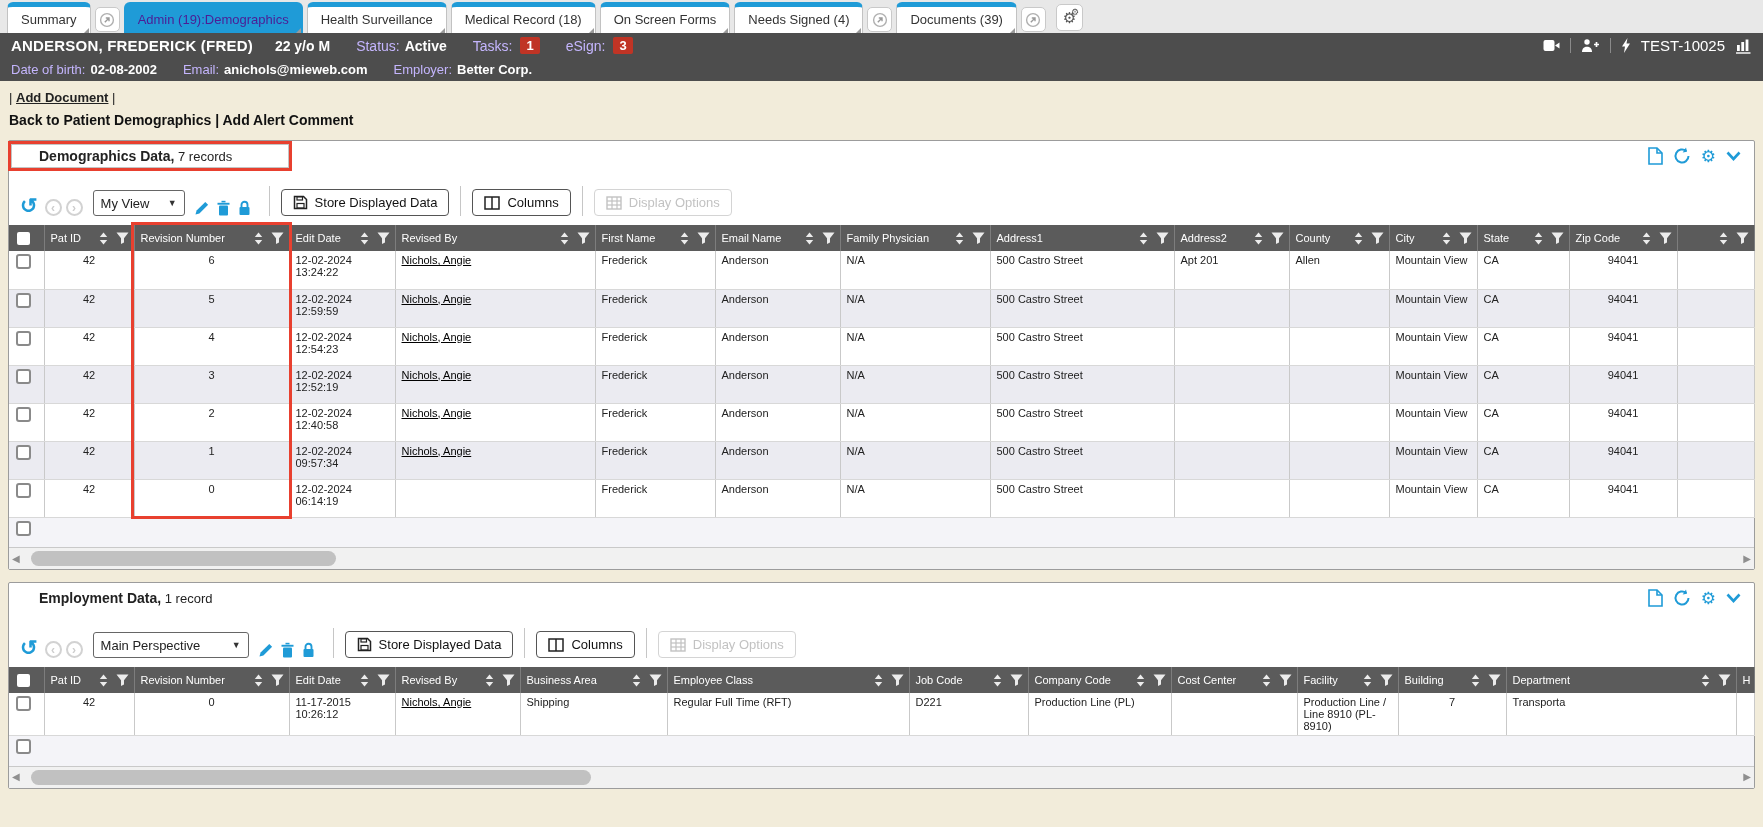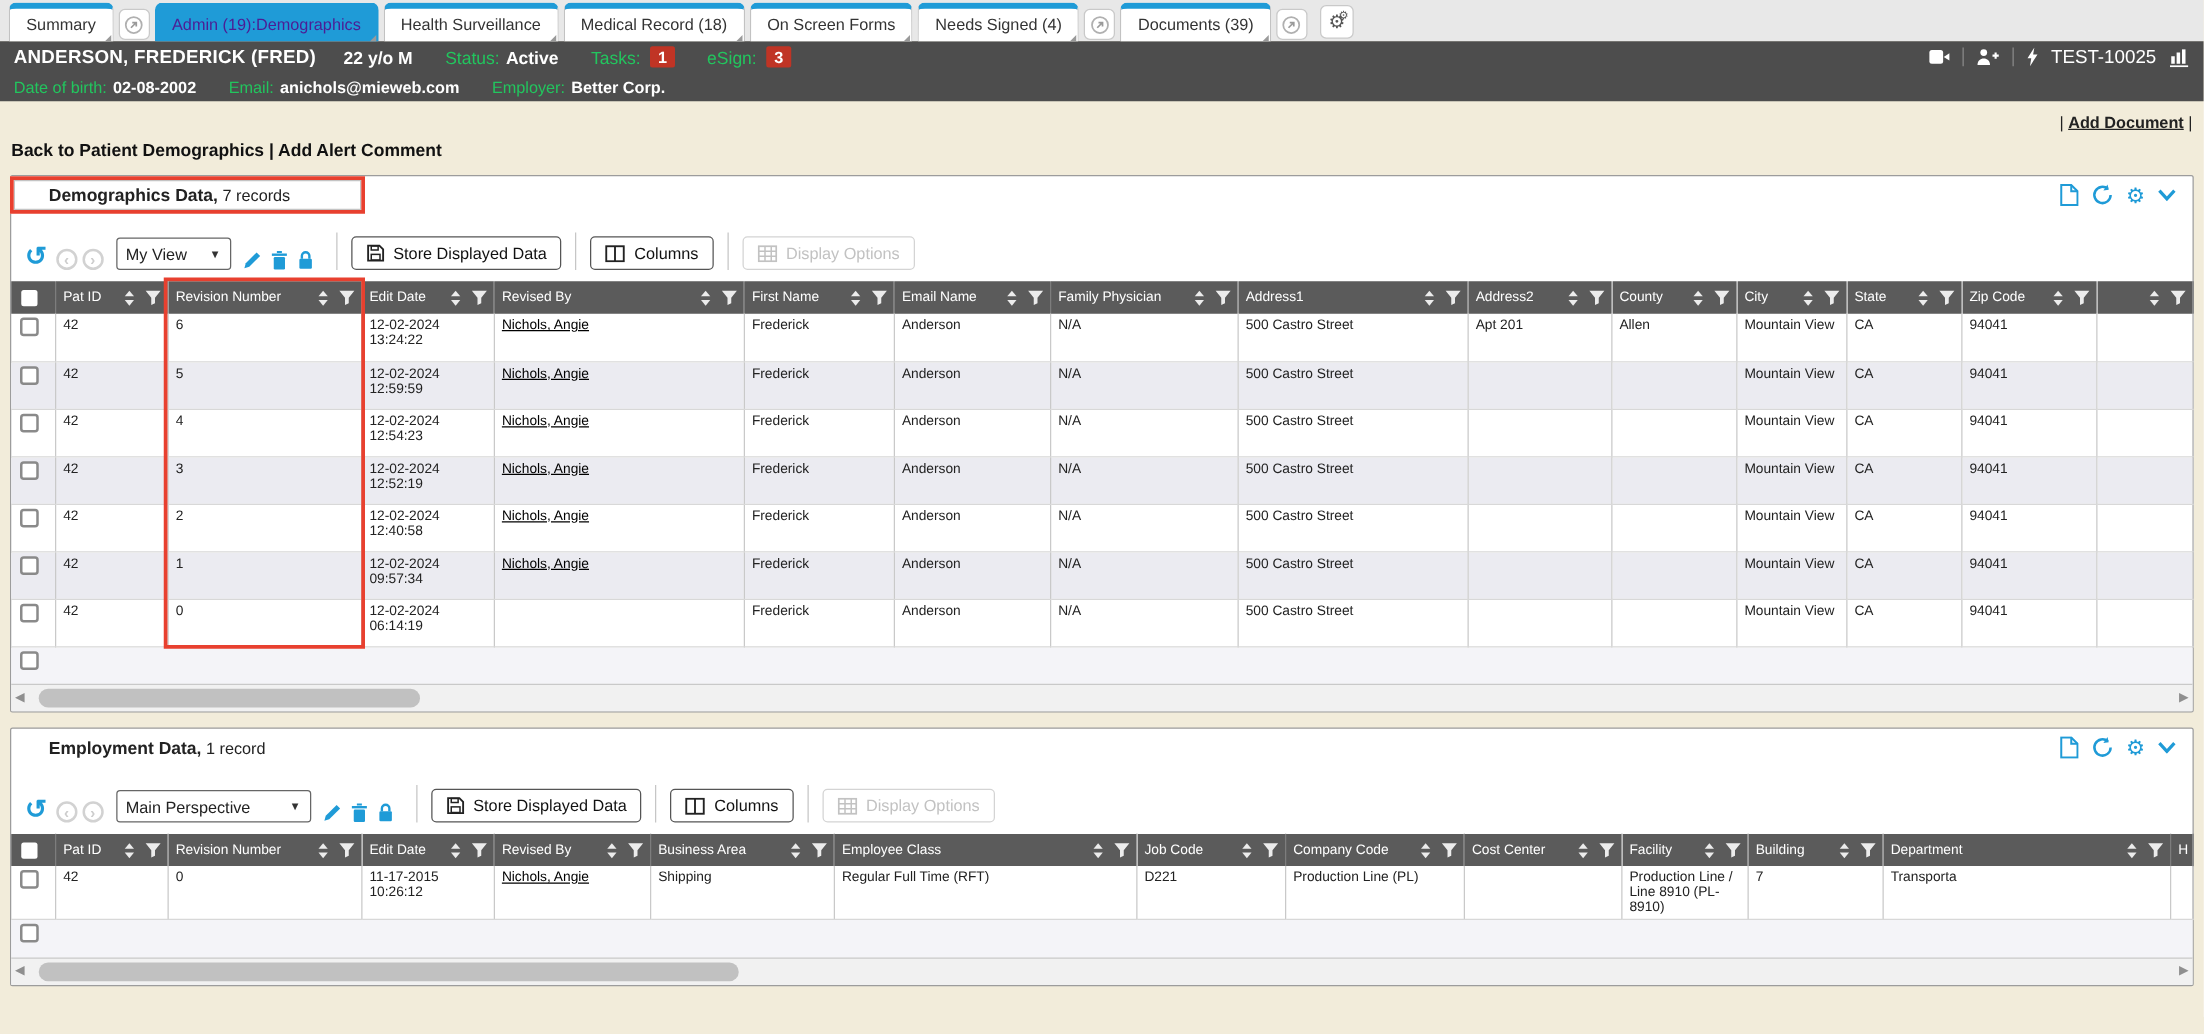--- a/index.html
+++ b/index.html
@@ -21,32 +21,32 @@
   .gearbtn .g1{font-size:15px;line-height:1}
   .gearbtn .g2{position:absolute;font-size:9px;right:3px;top:2px}
 
   
   .pbar{background:var(--darkbar);color:#fff;padding:0 11px}
   .prow{display:flex;align-items:center}
   .prow1{height:25px;font-size:14px}
   .prow2{height:23px;font-size:13px}
   .prow3{height:24px;font-size:13px}
   .pname{font-weight:bold;font-size:15px;letter-spacing:.2px}
-  .plabel{color:#22c55e;margin-left:26px}
+  .plabel{color:#c4b5fd;margin-left:26px}
   .pval{font-weight:bold;margin-left:5px}
   .badge{background:var(--badge);color:#fff;font-weight:bold;border-radius:2px;padding:0 6px;height:17px;line-height:17px;margin-left:8px;font-size:13px}
   .pright{margin-left:auto;display:flex;align-items:center;gap:10px}
   .pdiv{width:1px;height:15px;background:#8a8a8a}
   .station{font-weight:normal;font-size:15px}
   .prow2 .plabel:first-child,.prow3 .plabel:first-child{margin-left:0}
   .med{color:var(--medyellow);font-weight:bold;margin-left:5px}
 
   
   .content{padding:3px 8px 0}
-  .addline{text-align:right;margin:6px 1px 0;color:#222}
+  .addline{text-align:left;margin:6px 1px 0;color:#222}
   .addline a{color:#222;text-decoration:underline;font-weight:bold}
   .navlinks{margin:7px 1px 0;font-size:14px;font-weight:bold;color:#111}
   .navlinks a{color:#111;}
 
   
   .panel{background:#fff;border:1px solid #9c9c9c;border-radius:2px;margin-top:12px;position:relative}
   .titlerow{height:30px;display:flex;align-items:center}
   .red-titlebox{height:30px;width:284px;border:3px solid var(--red);margin:-1px 0 0 -1px;display:flex;align-items:center;background:#fff;box-shadow:inset 0 0 0 1px #c4c4c4}
   .red-titlebox .ttl,.plain-title{padding-left:28px;white-space:nowrap}
   .plain-title{padding-left:30px}
@@ -65,21 +65,21 @@
   .tb-btn{height:27px;border:1px solid #555;border-radius:4px;background:#fff;display:flex;align-items:center;gap:7px;padding:0 11px;font-size:13px;color:#111;font-family:inherit}
   .tb-btn.disabled{border-color:#d4d4d4;color:#c2c2c2}
 
   
   .grid-table{border-collapse:collapse;table-layout:fixed;width:1745px;font-size:11px}
   .grid-table th{background:var(--hdrgray);color:#fff;font-weight:normal;text-align:left;height:26px;padding:0 5px 0 6px;border-right:1px solid #7d7d7d;overflow:hidden;white-space:nowrap}
   .thf{display:flex;align-items:center;justify-content:space-between;gap:4px}
   .thi{display:flex;align-items:center;gap:8px;flex-shrink:0}
   .grid-table td{border-right:1px solid #c9c9c9;border-bottom:1px solid #d8d8d8;padding:3px 6px;vertical-align:top;height:38px;overflow:hidden}
   .grid-table tr.alt{background:#ebebf1}
-  td.num{text-align:left}
+  td.num{text-align:center}
   .cell-link{color:#000;text-decoration:underline}
   .selcol{padding:0 !important}
   .hdr-cb{display:block;width:13px;height:13px;background:#fff;border-radius:2px;margin-left:8px}
   .row-cb{display:block;width:15px;height:15px;border:2px solid #8a8a8a;border-radius:3px;background:#fff;margin:3px 0 0 7px}
   .empty-row td{height:30px;background:#f4f4f8;border-right:none;border-bottom:none}
 
   .hscroll{height:22px;border-top:1px solid #c9c9c9;background:#f1f1f1;position:relative;display:flex;align-items:center;justify-content:space-between;padding:0 3px}
   .hs-arrow{color:#8f8f8f;font-size:10px;line-height:1}
   .hs-thumb{position:absolute;left:22px;top:3px;height:15px;background:#c1c1c1;border-radius:8px}
   .thumb-demo{width:305px}.thumb-emp{width:560px}

